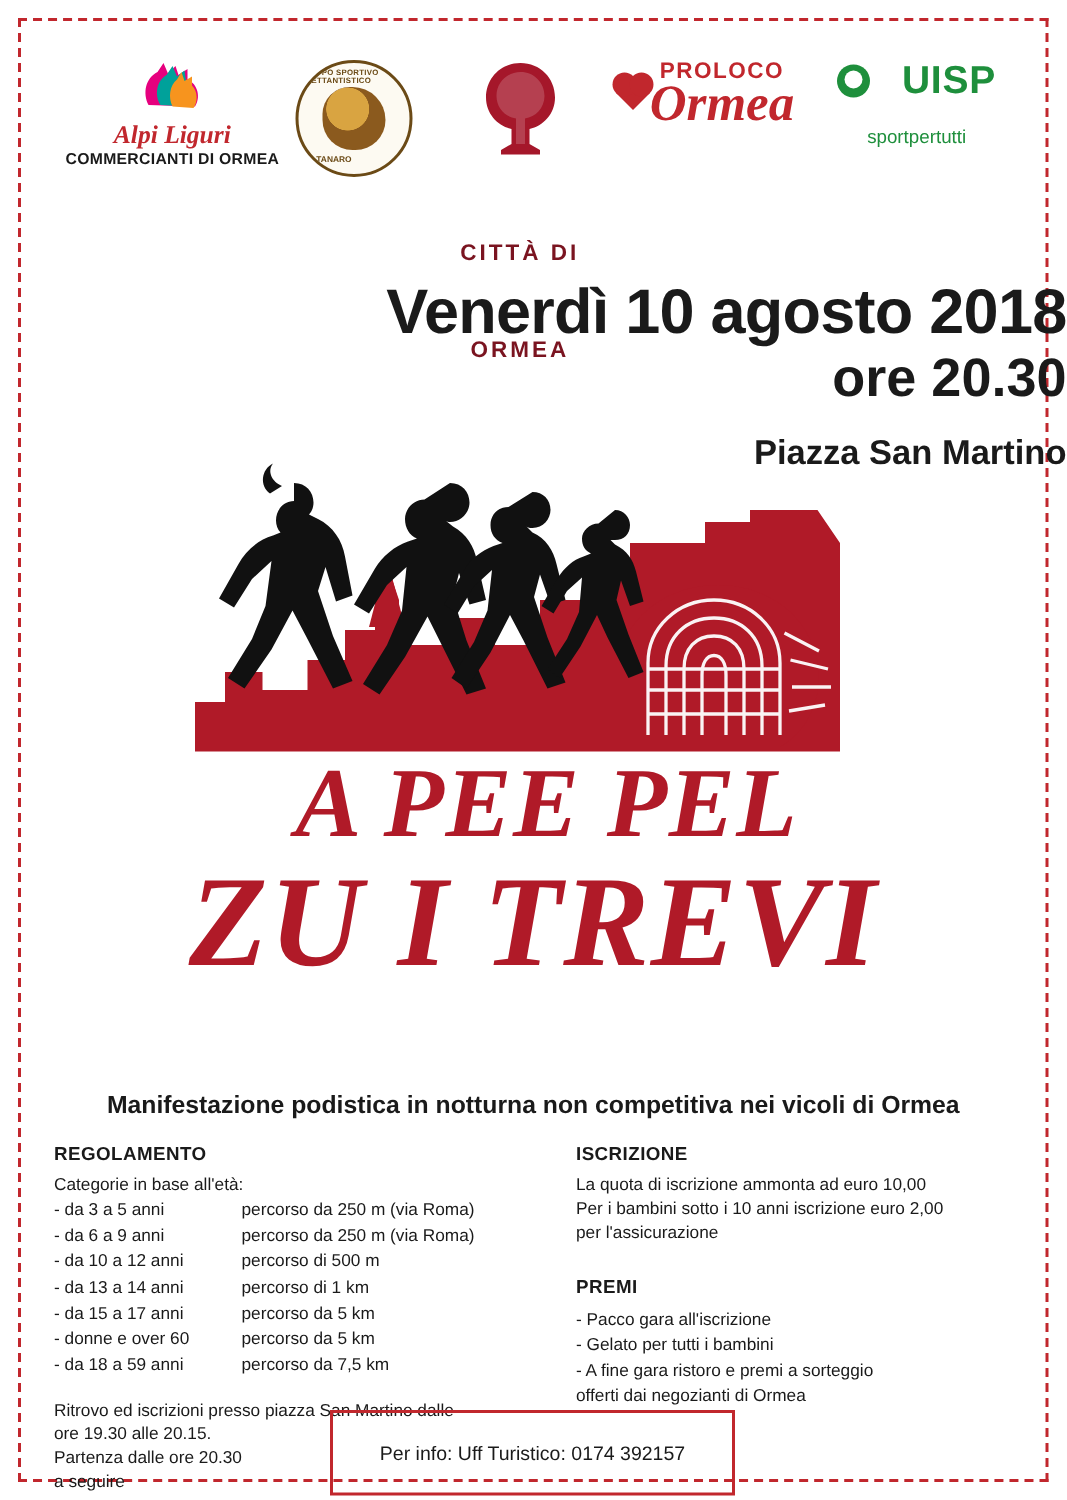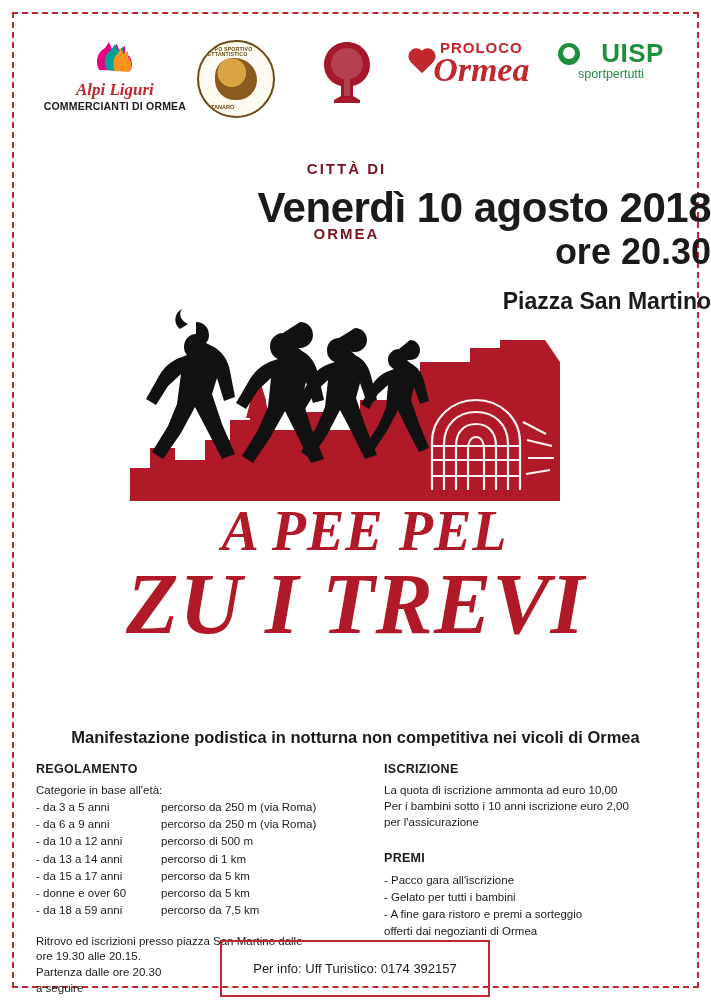--- a/index.html
+++ b/index.html
@@ -142,21 +142,21 @@
   }
   .logo-uisp .swoosh:after {
     content: ""; position: absolute; left: 5px; top: 4px;
     width: 12px; height: 12px; border-radius: 50%;
     background: #fff;
   }
   .logo-uisp .uisp-text {
     font-size: 26px; font-weight: bold; color: #1e8f3c; letter-spacing: .5px;
   }
   .logo-uisp .uisp-sub {
-    font-size: 12.5px; color: #1e8f3c; margin-top: 1px;
+    font-size: 12.5px; color: #1e8f3c; margin-top: 18px;
   }
 
   
   .headline {
     position: absolute;
     left: 0; right: 0; top: 186px;
     text-align: right;
   }
   .headline .date {
     font-size: 42px;
@@ -189,21 +189,21 @@
   .title-block {
     position: absolute;
     left: 0; right: 0; top: 505px;
     text-align: center;
     color: #b01a28;
     font-family: "Liberation Serif", serif;
     font-style: italic;
     font-weight: bold;
     line-height: .95;
   }
-  .title-block .l1 { font-size: 56px; letter-spacing: 1px; padding-left: 18px; }
+  .title-block .l1 { font-size: 66px; letter-spacing: 1px; padding-left: 18px; }
   .title-block .l2 { font-size: 86px; letter-spacing: 1px; margin-top: 6px; }
 
   .tagline {
     position: absolute;
     left: 0; right: 0; top: 728px;
     text-align: center;
     font-size: 16.5px;
     font-weight: bold;
   }
 

